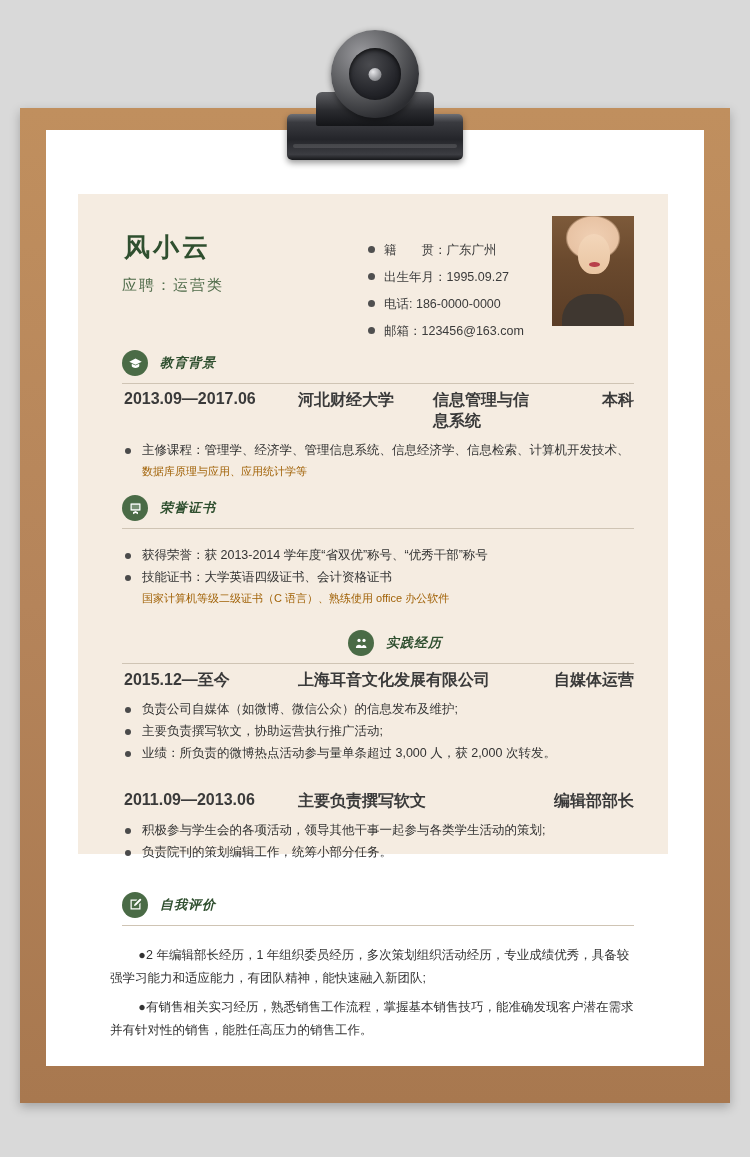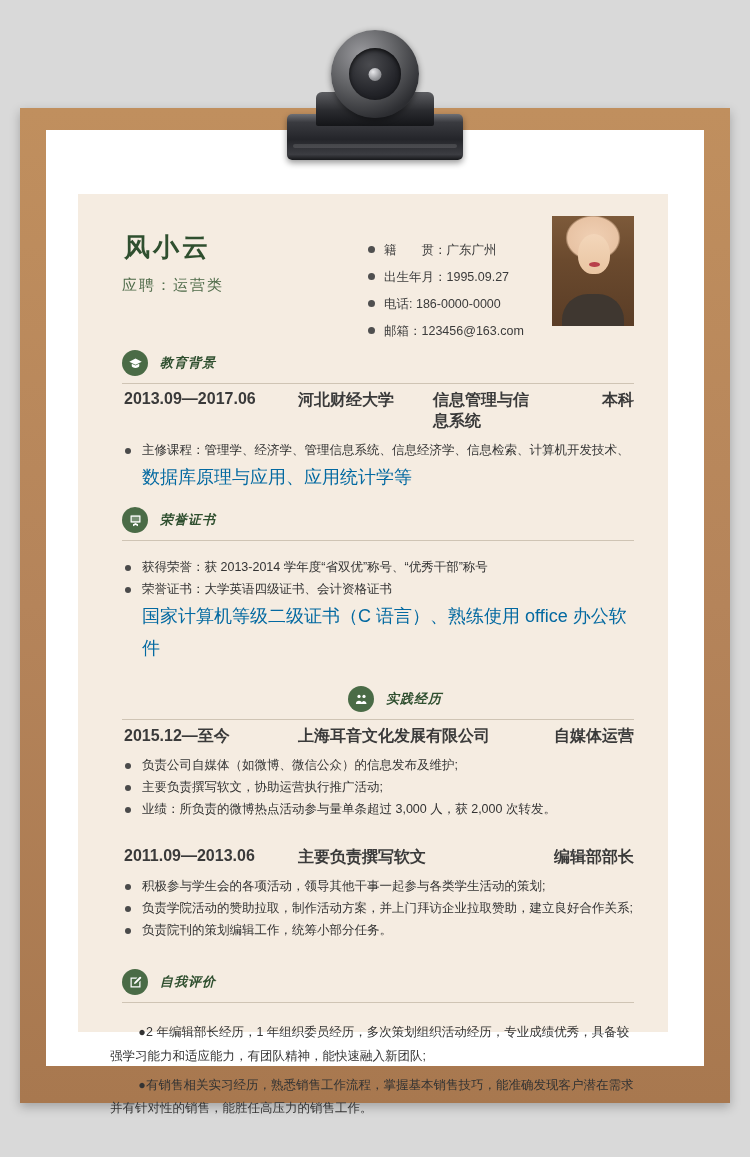--- a/index.html
+++ b/index.html
@@ -103,21 +103,21 @@
     background: rgba(255,255,255,0.12);
     border-radius: 2px;
   }
 
   
   .resume {
     position: absolute;
     left: 78px;
     top: 194px;
     width: 590px;
-    height: 838px;
+    height: 660px;
     background: #f5ece1;
     z-index: 3;
     padding: 0;
   }
 
   
   .header { position: relative; height: 142px; }
   .name {
     position: absolute;
     left: 46px;
@@ -253,22 +253,22 @@
   }
   ul.bullets > li::before {
     content: "";
     position: absolute;
     left: 1px; top: 8px;
     width: 6px; height: 6px;
     border-radius: 50%;
     background: #4a4a4a;
   }
   .sub-line {
-    font-size: 18px;
-    color: #0369a1;
+    font-size: 11px;
+    color: #a16207;
     line-height: 1.75;
     padding-left: 18px;
   }
 
   
   .eval p {
     font-size: 12.5px;
     color: #333;
     line-height: 1.85;
     margin: 6px 0 0 0;
@@ -336,21 +336,21 @@
       <svg width="15" height="15" viewBox="0 0 24 24">
           <path fill="#fff" d="M5 3h14v13H5z" opacity=".25"></path>
           <path fill="#fff" d="M4 4h16v11H4V4zm2 2v7h12V6H6zm2 12 4-2 4 2v3l-4-2-4 2v-3z"></path>
         </svg>
     </span>
     <span class="sec-title">荣誉证书</span>
   </div>
   <div class="block" style="padding-top:14px;">
     <ul class="bullets">
       <li>获得荣誉：获 2013-2014 学年度“省双优”称号、“优秀干部”称号</li>
-      <li>荣誉证书：大学英语四级证书、会计资格证书</li>
+      <li>技能证书：大学英语四级证书、会计资格证书</li>
     </ul>
     <div class="sub-line">国家计算机等级二级证书（C 语言）、熟练使用 office 办公软件</div>
   </div>
 
   <div class="sec-head" style="margin-top:22px;justify-content:center;">
     <span class="sec-icon">
       <svg width="15" height="15" viewBox="0 0 24 24">
           <circle cx="8" cy="7" r="2.6" fill="#fff"></circle>
           <circle cx="16" cy="7" r="2.6" fill="#fff"></circle>
           <path fill="#fff" d="M3 19c0-3 2.2-5 5-5s5 2 5 5H3zm8.6 0c.3-2.1 1.6-3.8 3.4-4.6 2.6-.2 5 1.9 5 4.6h-8.4z"></path>
@@ -371,21 +371,20 @@
       <li>业绩：所负责的微博热点活动参与量单条超过 3,000 人，获 2,000 次转发。</li>
     </ul>
 
     <div class="row-3" style="margin-top:26px;">
       <span class="c1">2011.09—2013.06</span>
       <span class="c2">主要负责撰写软文</span>
       <span class="c3">编辑部部长</span>
     </div>
     <ul class="bullets">
       <li>积极参与学生会的各项活动，领导其他干事一起参与各类学生活动的策划;</li>
-      <li>负责学院活动的赞助拉取，制作活动方案，并上门拜访企业拉取赞助，建立良好合作关系;</li>
       <li>负责院刊的策划编辑工作，统筹小部分任务。</li>
     </ul>
   </div>
 
   <div class="sec-head" style="margin-top:28px;">
     <span class="sec-icon">
       <svg width="15" height="15" viewBox="0 0 24 24">
           <path fill="#fff" d="M4 4h11l-2 2H6v12h12v-7l2-2v11H4V4z"></path>
           <path fill="#fff" d="M20.7 3.3a1.6 1.6 0 0 0-2.3 0l-8.1 8.1-.8 3.1 3.1-.8 8.1-8.1a1.6 1.6 0 0 0 0-2.3z"></path>
         </svg>

